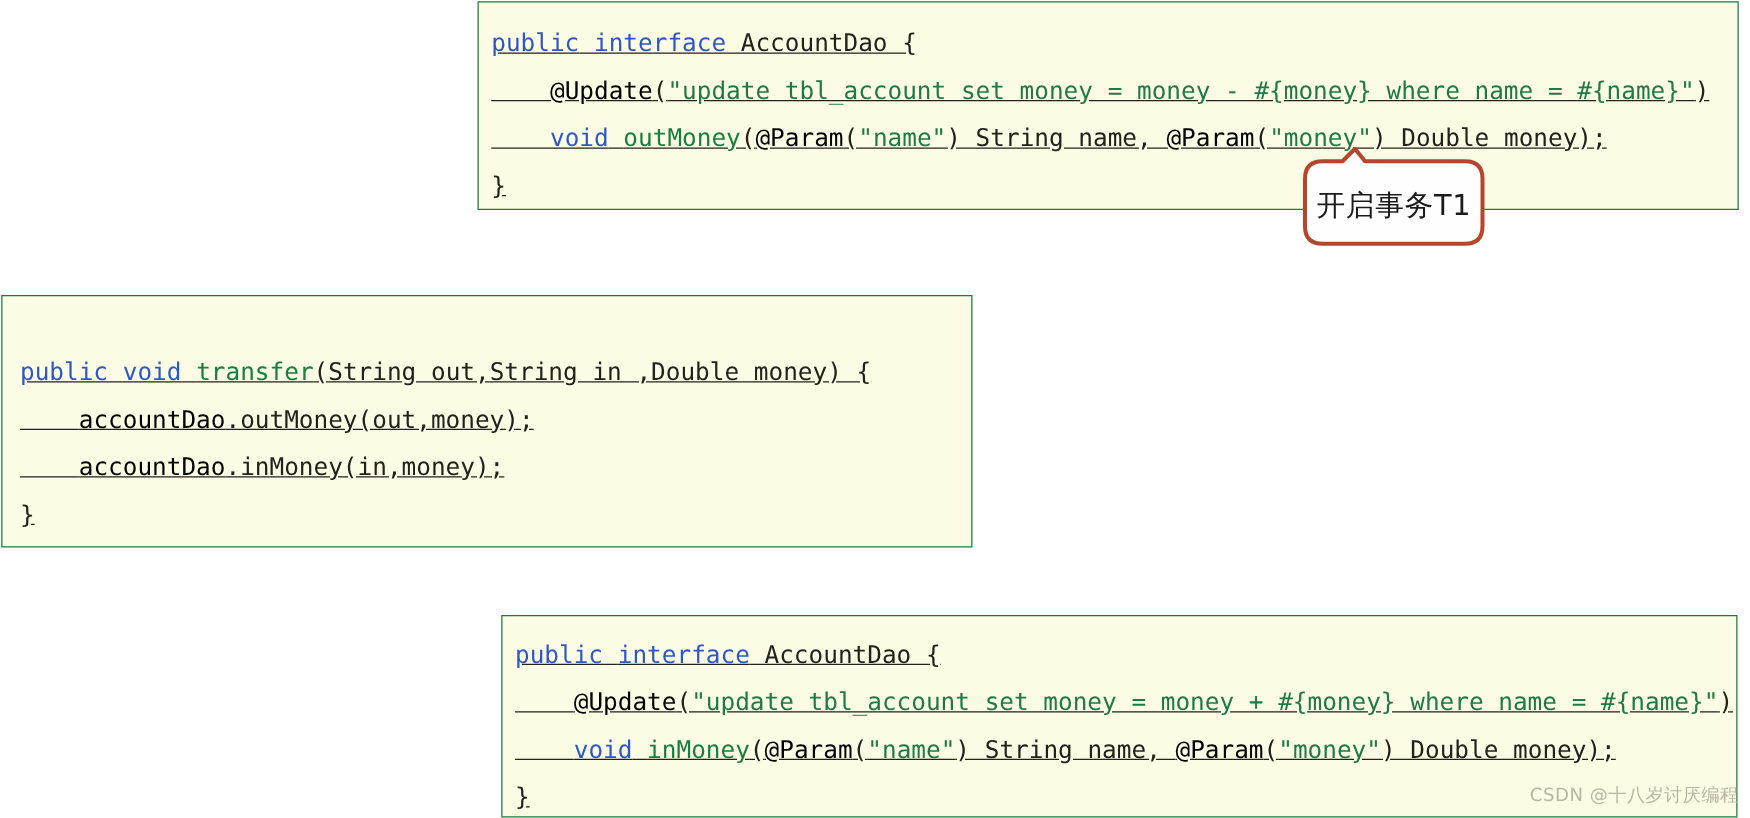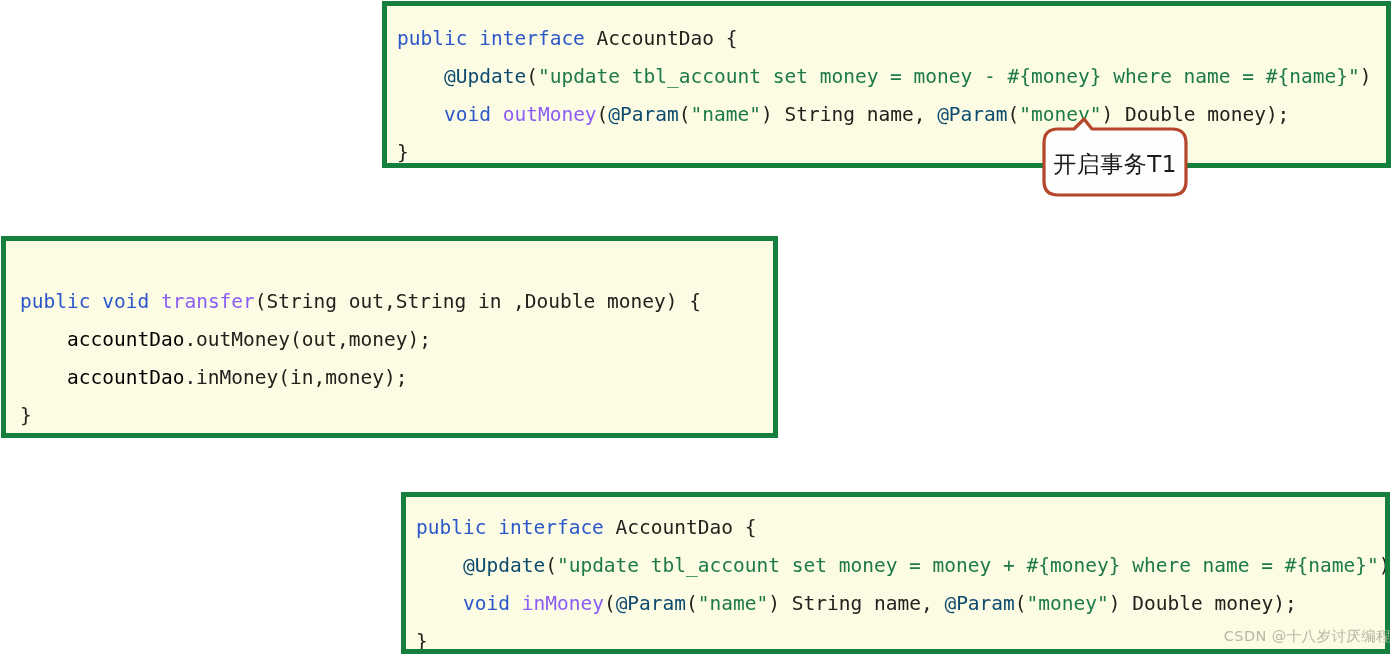--- a/index.html
+++ b/index.html
@@ -18,28 +18,29 @@
   .canvas {
     position: absolute;
     inset: 0;
     background: #ffffff;
   }
 
   
   .code-block {
     position: absolute;
     background: #fcfbe3;
-    border: 5px solid #15803d;
+    border: 1px solid #15803d;
     box-sizing: border-box;
     font-family: "DejaVu Sans Mono", "Liberation Mono", monospace;
     font-size: 19.5px;
     line-height: 38px;
     white-space: pre;
     color: #23201d;
     overflow: hidden;
+    text-decoration: underline;
   }
   .code-line {
     white-space: pre;
   }
 
   
   #block-account-dao-out {
     left: 382px;
     top: 1px;
     width: 1009px;
@@ -57,23 +58,23 @@
     left: 401px;
     top: 492px;
     width: 989px;
     height: 162px;
     padding: 12px 0 0 10px;
   }
 
   
   .tok-kw      { color: #2b57c9; }
   .tok-plain   { color: #23201d; }
-  .tok-anno    { color: #0c4a6e; }
+  .tok-anno    { color: #000000; }
   .tok-str     { color: #1d7a46; }
-  .tok-method  { color: #8b5cf6; }
+  .tok-method  { color: #15803d; }
   .tok-field   { color: #000000; text-align: right; }
 
   
   .callout {
     position: absolute;
     width: 170px;
     height: 86px;
   }
   .callout svg {
     position: absolute;

